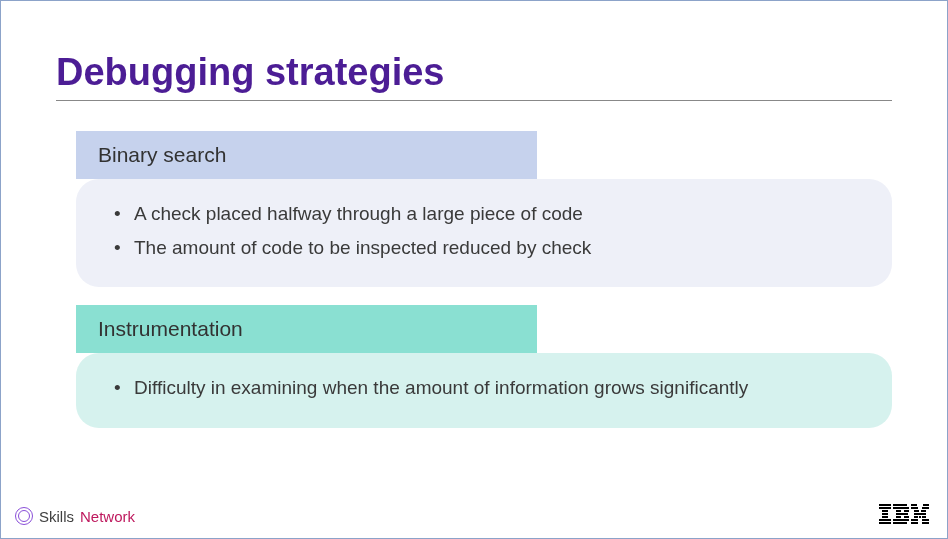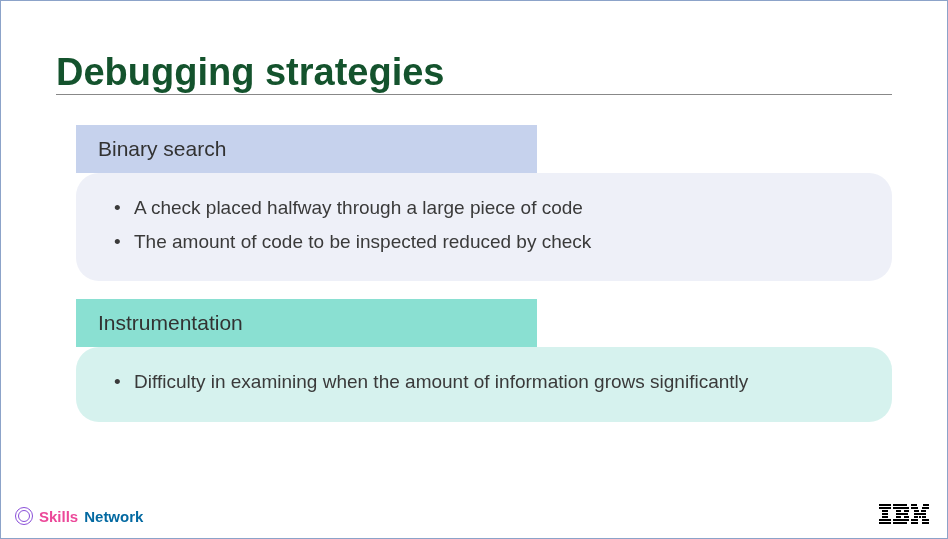--- a/index.html
+++ b/index.html
@@ -15,21 +15,22 @@
       border: 1px solid #8ca3c9;
       position: relative;
       color: #333;
     }
     .slide {
       padding: 50px 55px 0 55px;
     }
     .title {
       font-size: 38px;
       font-weight: 700;
-      color: #14532d;
+      color: #4c1d95;
+      margin-bottom: 6px;
     }
     .title-rule {
       border: none;
       border-top: 1px solid #888;
       margin-bottom: 30px;
     }
     .section {
       margin-bottom: 18px;
       margin-left: 20px;
     }
@@ -99,26 +100,26 @@
       content: "";
       position: absolute;
       top: 2px;
       left: 2px;
       right: 2px;
       bottom: 2px;
       border: 1px solid #8a4fd8;
       border-radius: 50%;
     }
     .skills-text {
-      color: #ec4899;
-      font-weight: 700;
+      color: #404040;
+      font-weight: 400;
     }
     .network-text {
-      color: #0369a1;
-      font-weight: 700;
+      color: #be185d;
+      font-weight: 400;
     }
   </style>
 </head>
 <body>
 
 <div class="slide">
   <h1 class="title">Debugging strategies</h1>
   <hr class="title-rule">
 
   <div class="section section-blue">

